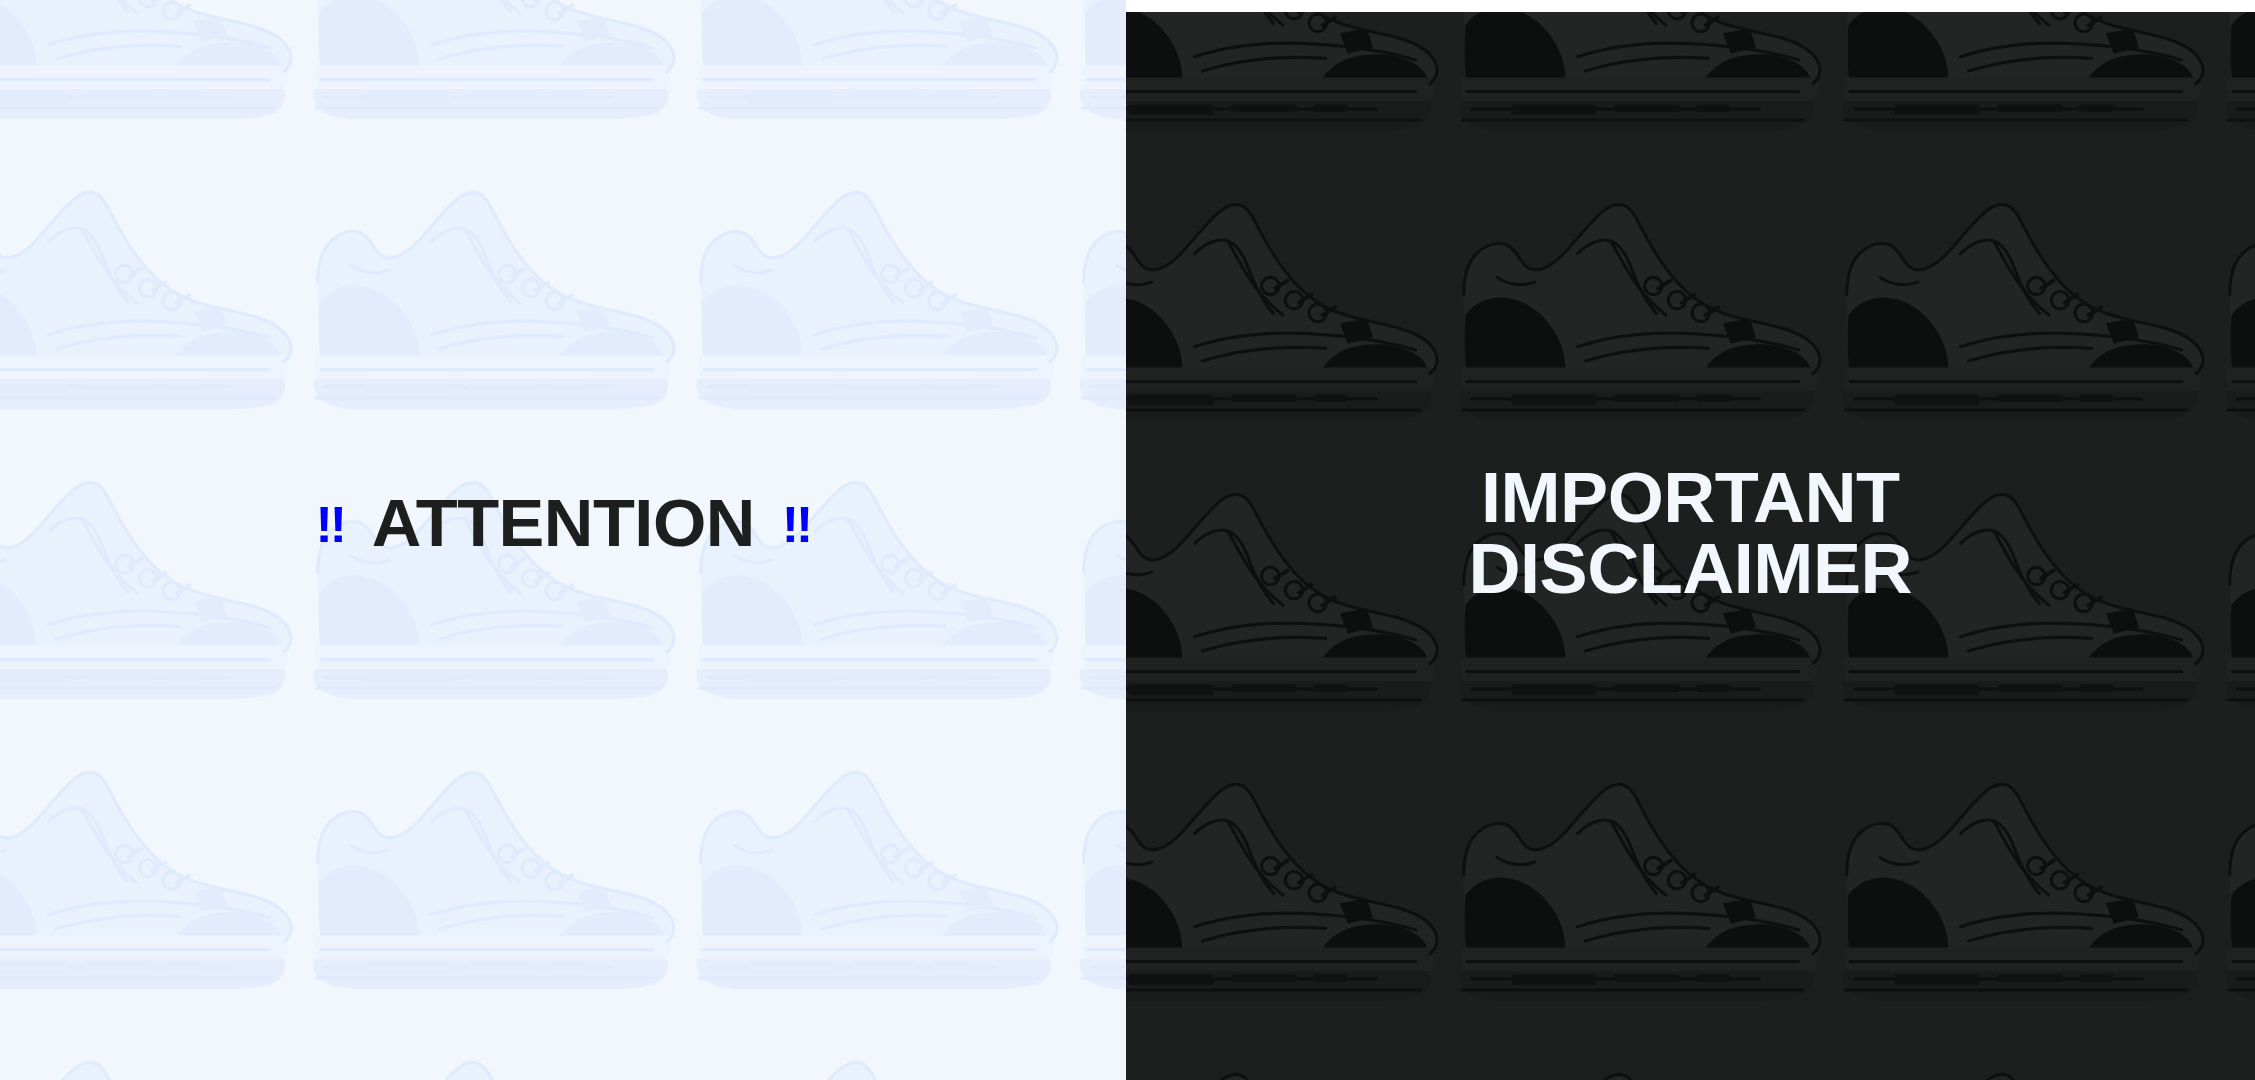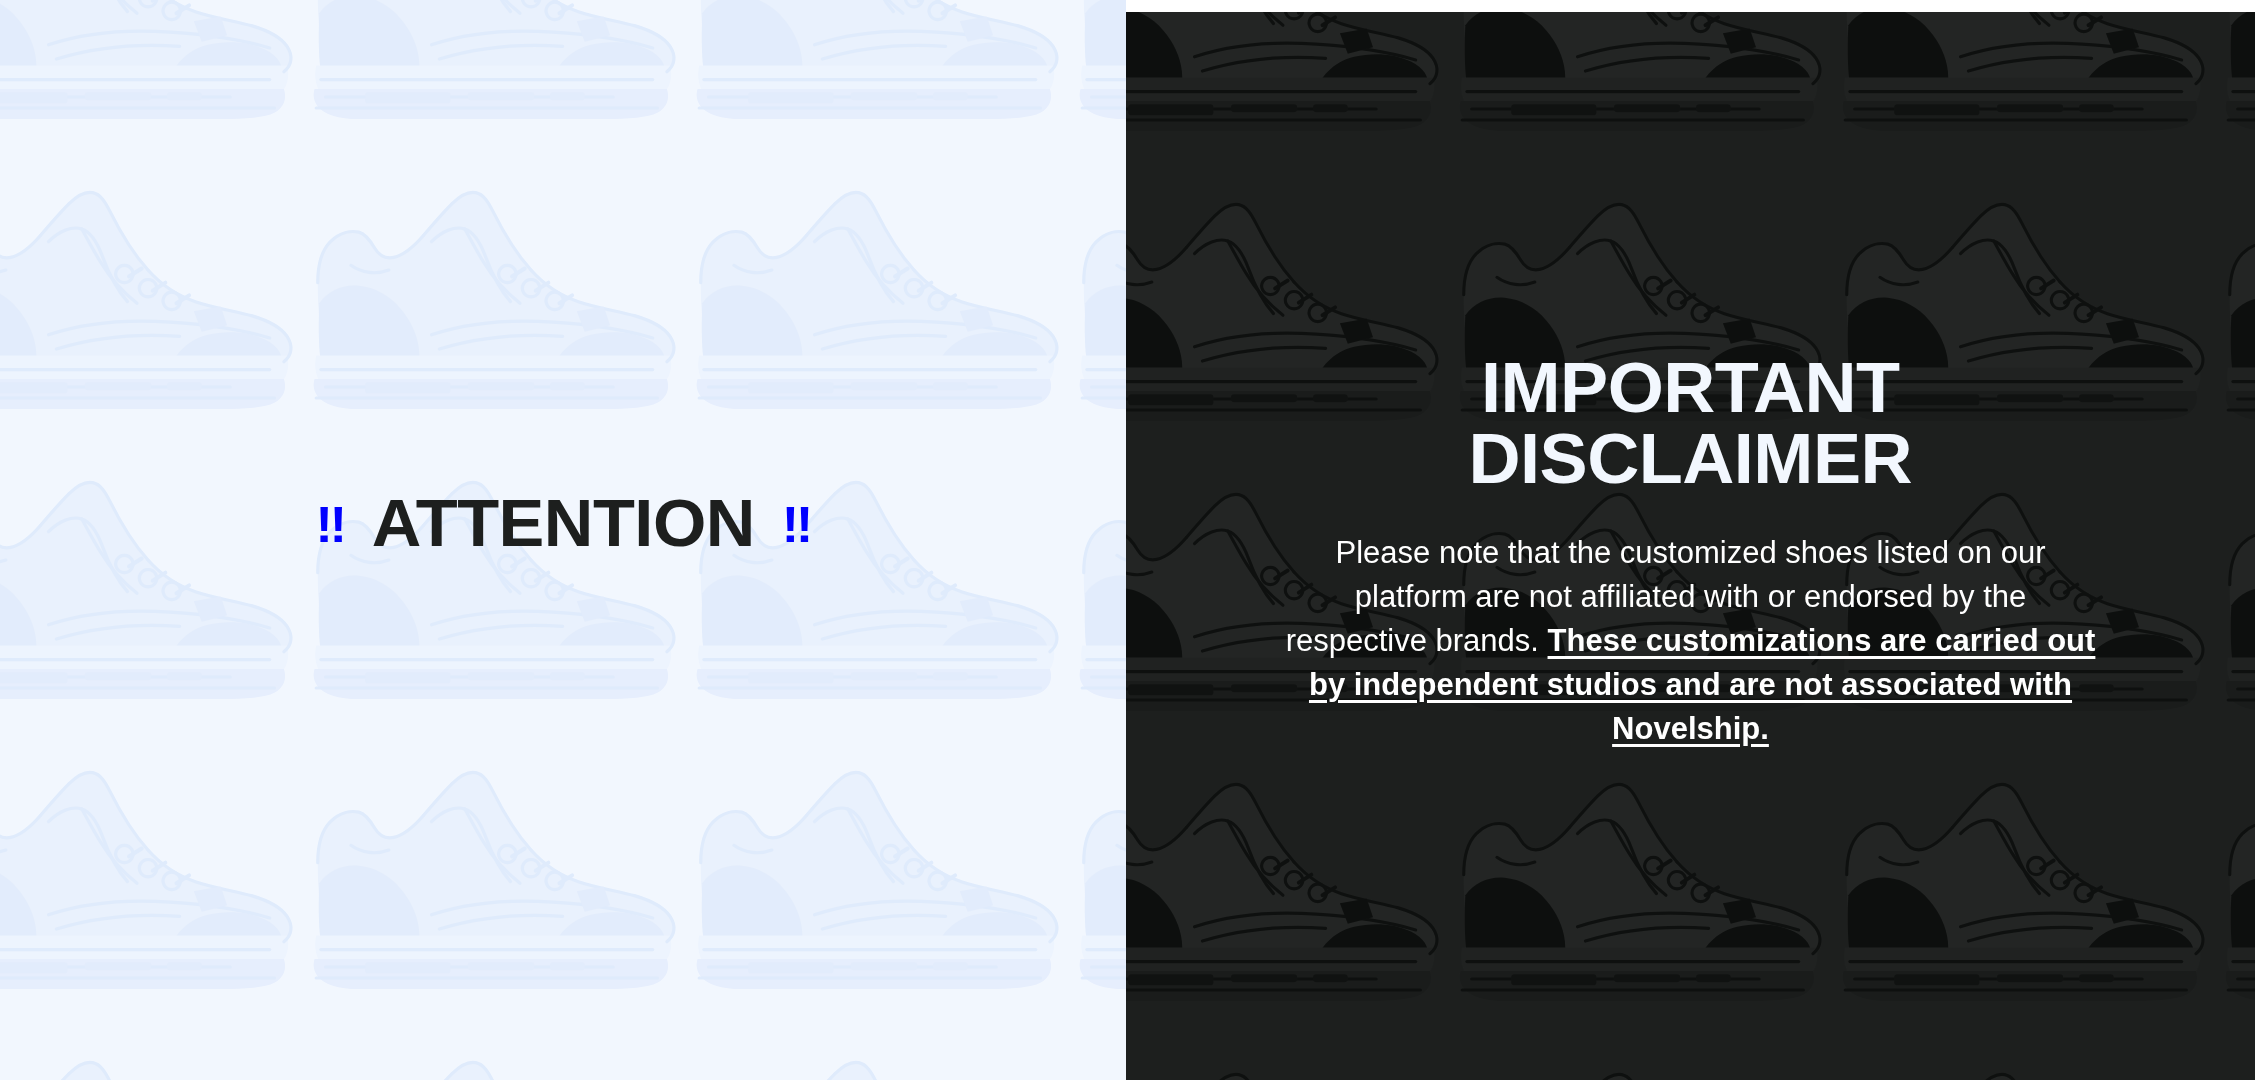--- a/index.html
+++ b/index.html
@@ -259,19 +259,16 @@
         <rect width="1129" height="1080" fill="#1d1f1e"></rect>
         <rect width="1129" height="1080" fill="url(#pat-d)"></rect>
       </svg>
     </div>
 
     <div class="content">
       <h1 class="heading heading-right">
         <span>IMPORTANT</span><br>
         <span>DISCLAIMER</span>
       </h1>
-      <p class="body-copy body-right">
-        <span>Please note that the customized shoes listed on our platform are not affiliated with or endorsed by the respective brands. </span><span class="em">These customizations are carried out by independent studios and are not associated with Novelship.</span>
-      </p>
     </div>
   </section>
 
 </div>
 
 </body></html>

